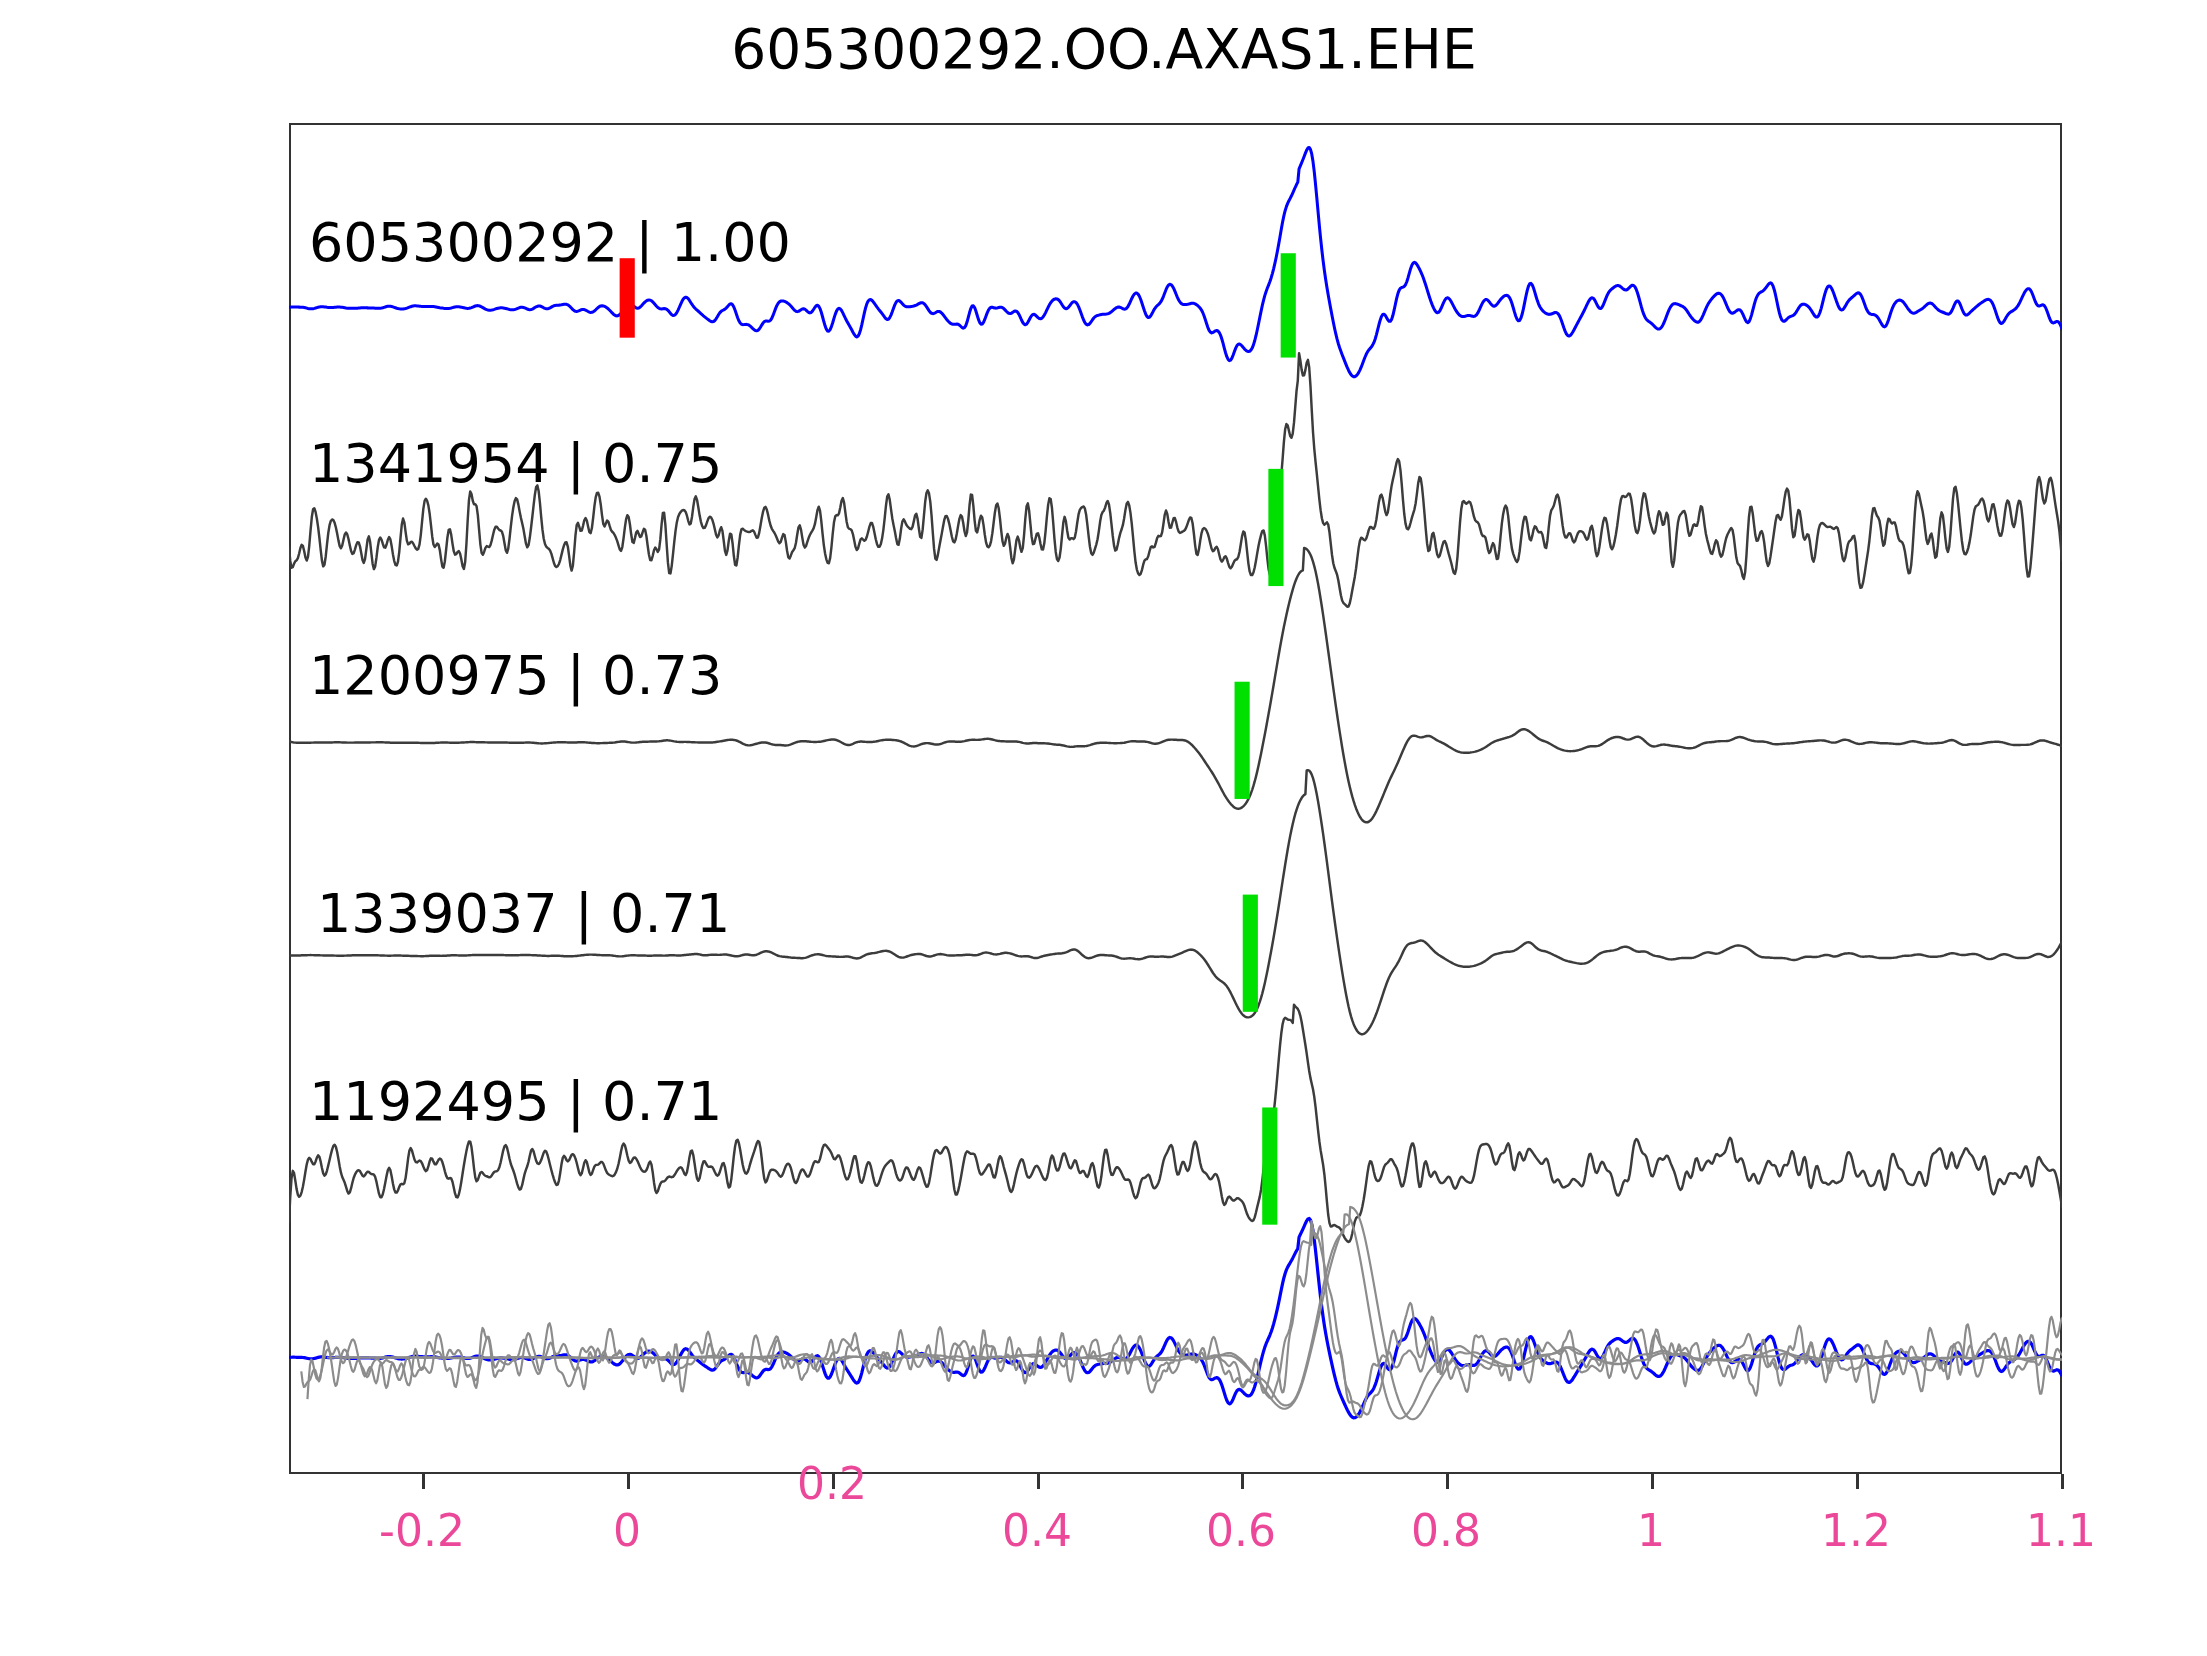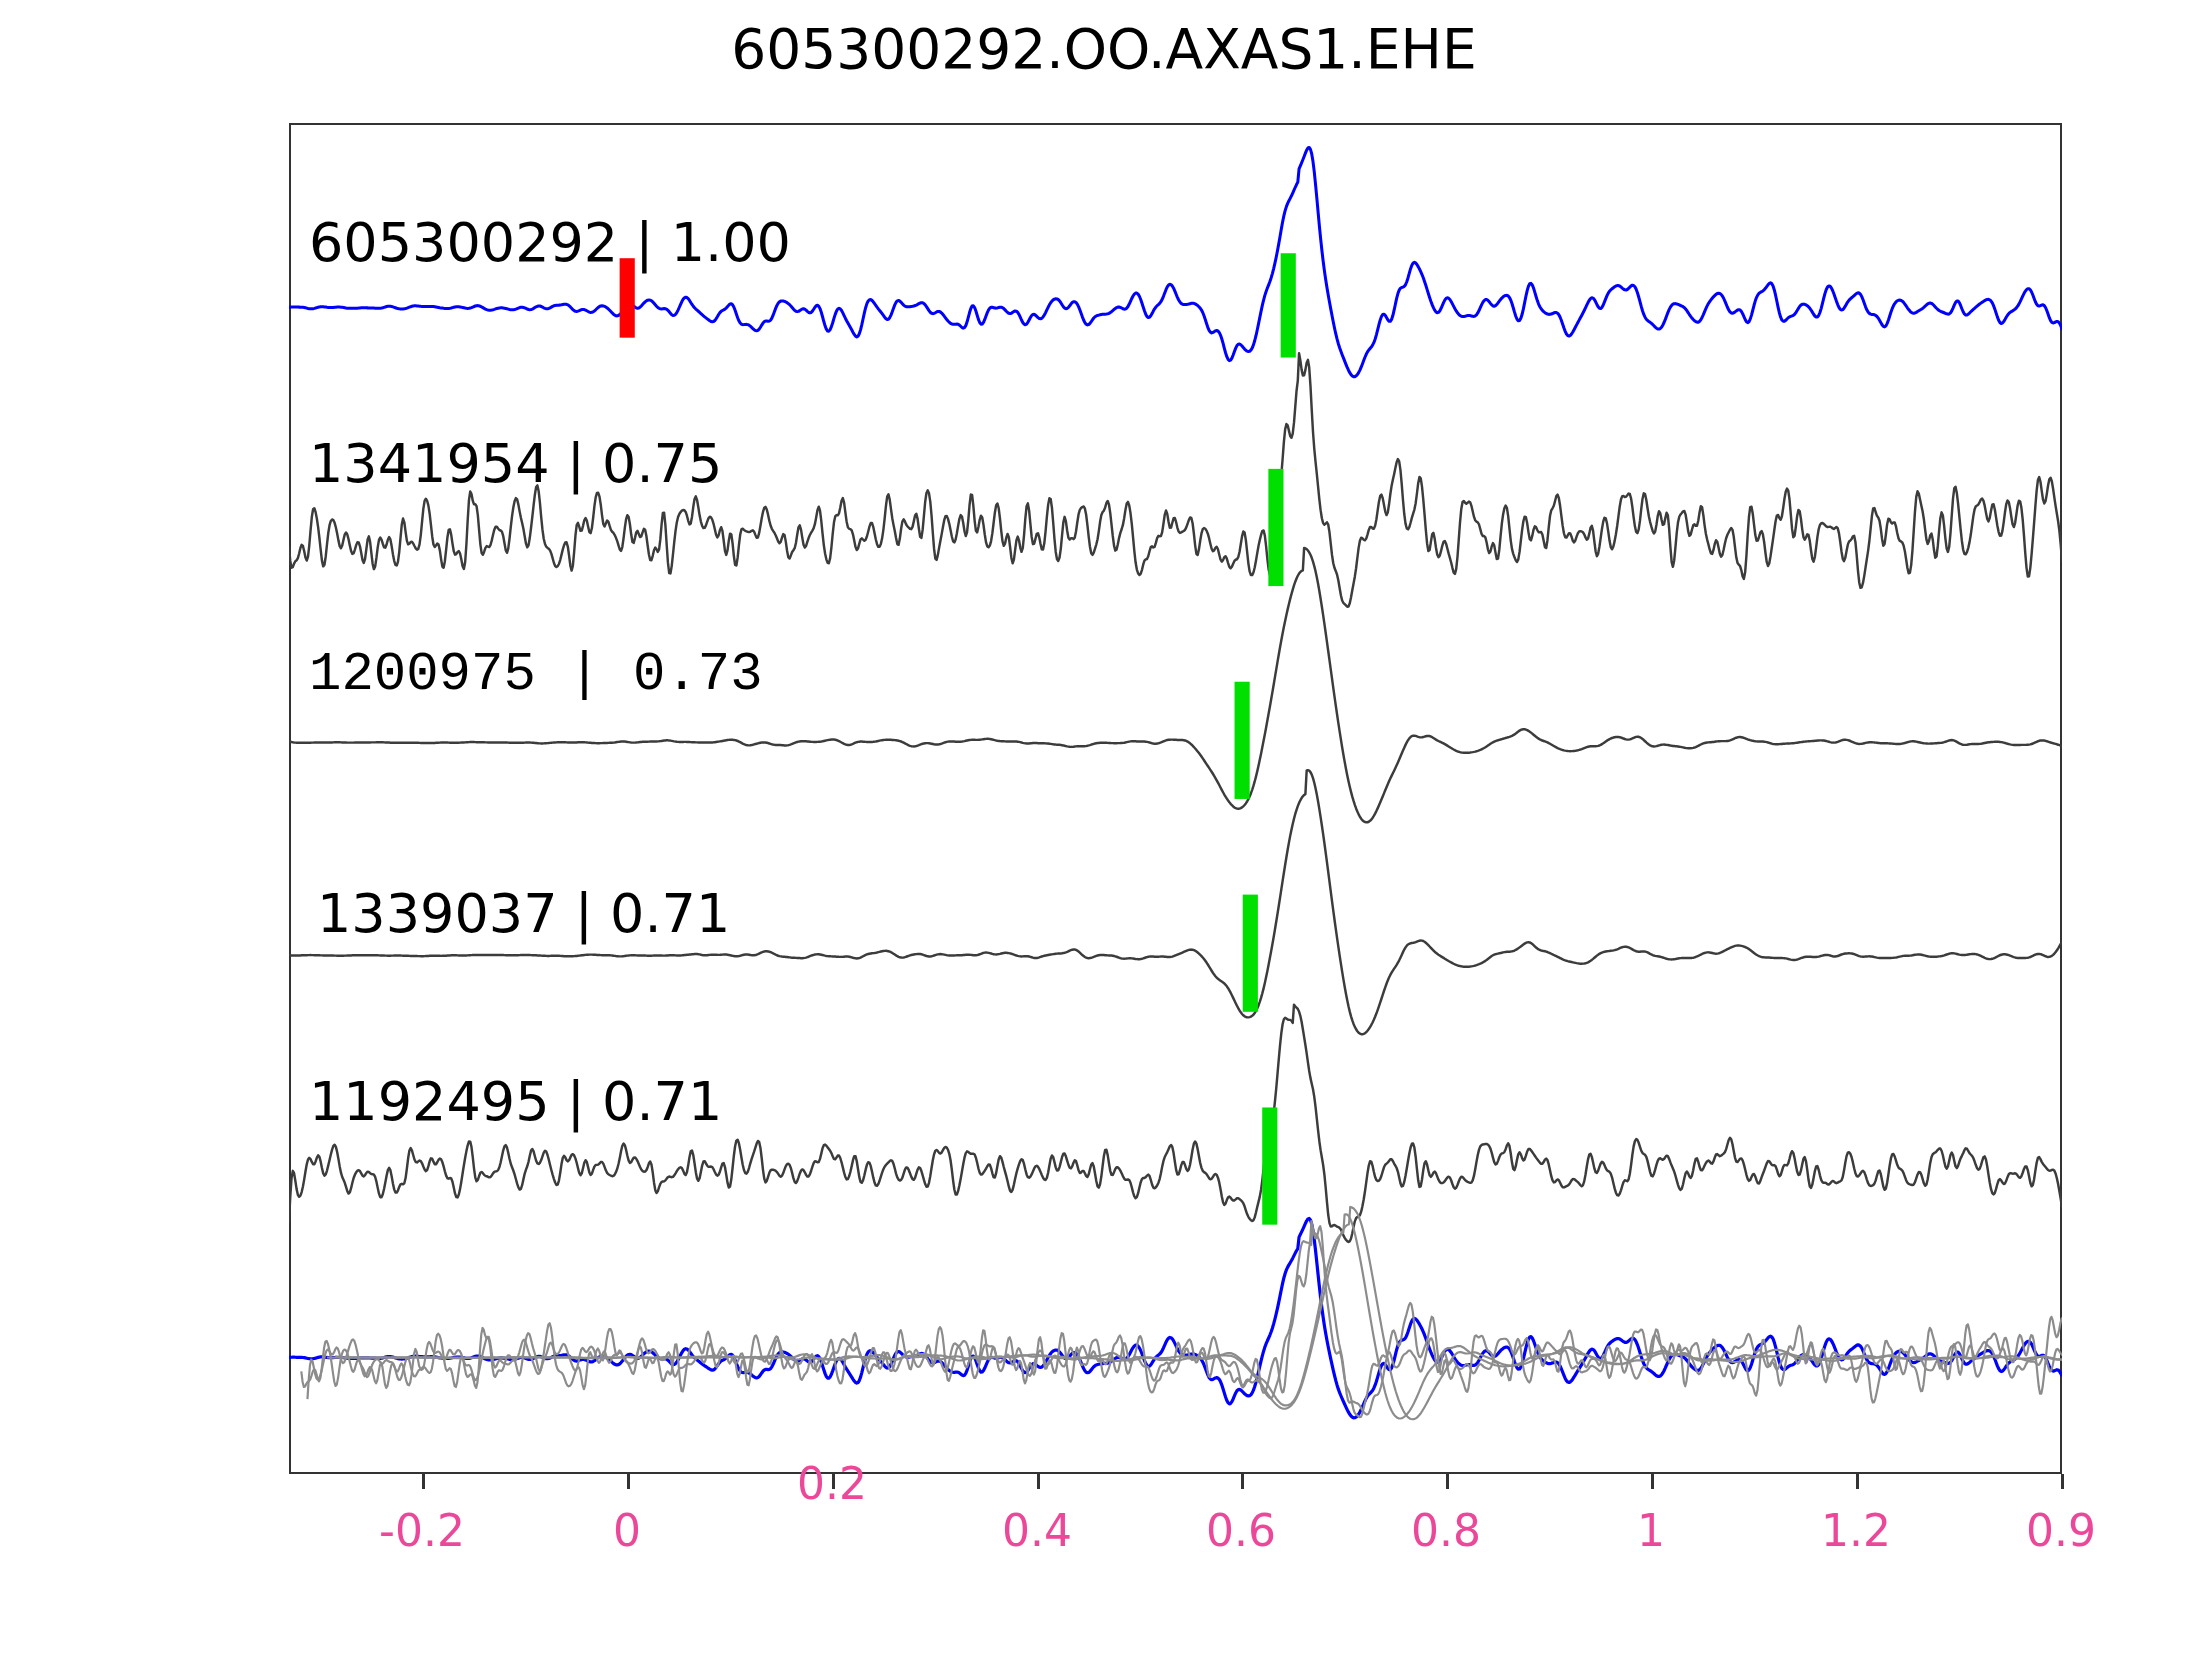--- a/index.html
+++ b/index.html
@@ -47,21 +47,21 @@
       <rect x="1047.59" y="137.67" width="16" height="110.25" fill="#00e000"></rect>
       <rect x="1034.60" y="365.57" width="16" height="123.9" fill="#00e000"></rect>
       <rect x="998.87" y="590.57" width="16" height="123.9" fill="#00e000"></rect>
       <rect x="1007.53" y="815.57" width="16" height="123.9" fill="#00e000"></rect>
       <rect x="1028.10" y="1040.57" width="16" height="123.9" fill="#00e000"></rect>
     </svg>
 
   <div id="labels">
       <div class="trace-label" style="left: 309px; top: 211px;">605300292 | 1.00</div>
       <div class="trace-label" style="left: 309px; top: 432px;">1341954 | 0.75</div>
-      <div class="trace-label" style="left: 309px; top: 644px; font-family: Liberation Mono, monospace;">1200975 | 0.73</div>
+      <div class="trace-label" style="left: 309px; top: 644px;">1200975 | 0.73</div>
       <div class="trace-label" style="left: 309px; top: 882px; margin-left: 8px;">1339037 | 0.71</div>
       <div class="trace-label" style="left: 309px; top: 1070px;">1192495 | 0.71</div>
     </div>
   <div id="xaxis">
       <div class="tickmark" style="left: 422px; top: 1474px; height: 15px;"></div>
       <div class="xtick-label" style="left: 422px; top: 1505px;">-0.2</div>
       <div class="tickmark" style="left: 627px; top: 1474px; height: 15px;"></div>
       <div class="xtick-label" style="left: 627px; top: 1505px;">0</div>
       <div class="tickmark" style="left: 832px; top: 1474px; height: 15px;"></div>
       <div class="xtick-label" style="left: 832px; top: 1458px;">0.2</div>
@@ -69,17 +69,17 @@
       <div class="xtick-label" style="left: 1037px; top: 1505px;">0.4</div>
       <div class="tickmark" style="left: 1241px; top: 1474px; height: 15px;"></div>
       <div class="xtick-label" style="left: 1241px; top: 1505px;">0.6</div>
       <div class="tickmark" style="left: 1446px; top: 1474px; height: 15px;"></div>
       <div class="xtick-label" style="left: 1446px; top: 1505px;">0.8</div>
       <div class="tickmark" style="left: 1651px; top: 1474px; height: 15px;"></div>
       <div class="xtick-label" style="left: 1651px; top: 1505px;">1</div>
       <div class="tickmark" style="left: 1856px; top: 1474px; height: 15px;"></div>
       <div class="xtick-label" style="left: 1856px; top: 1505px;">1.2</div>
       <div class="tickmark" style="left: 2061px; top: 1474px; height: 15px;"></div>
-      <div class="xtick-label" style="left: 2061px; top: 1505px;">0.9</div>
+      <div class="xtick-label" style="left: 2061px; top: 1505px;">1.1</div>
     </div>
 
 </div>
 
 
 </body></html>

